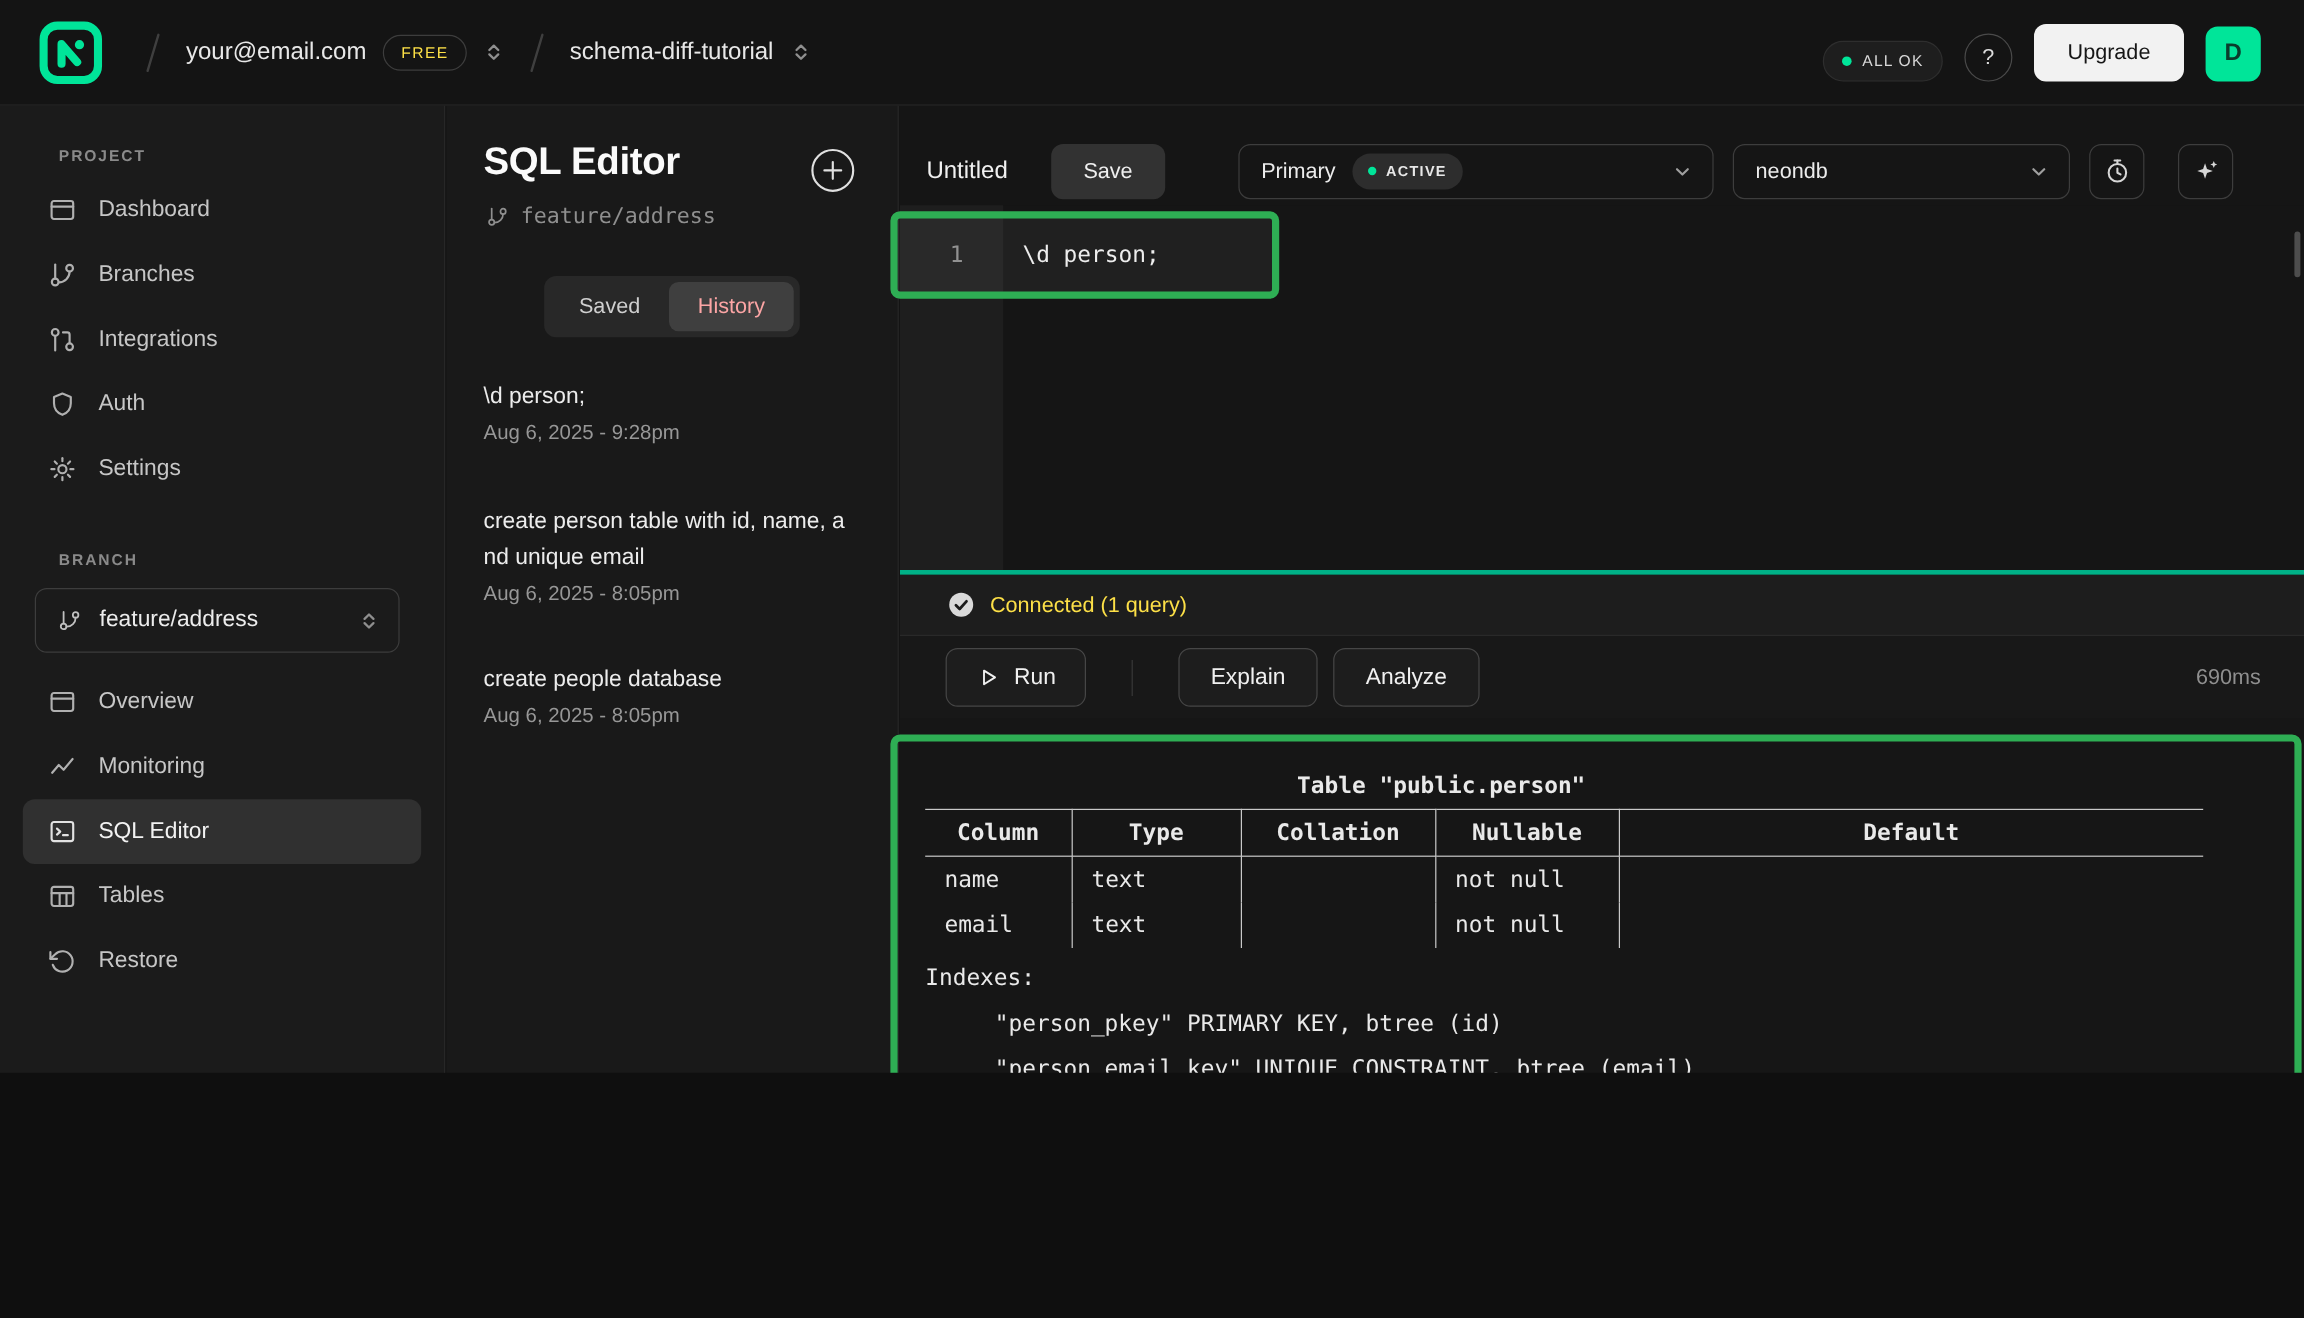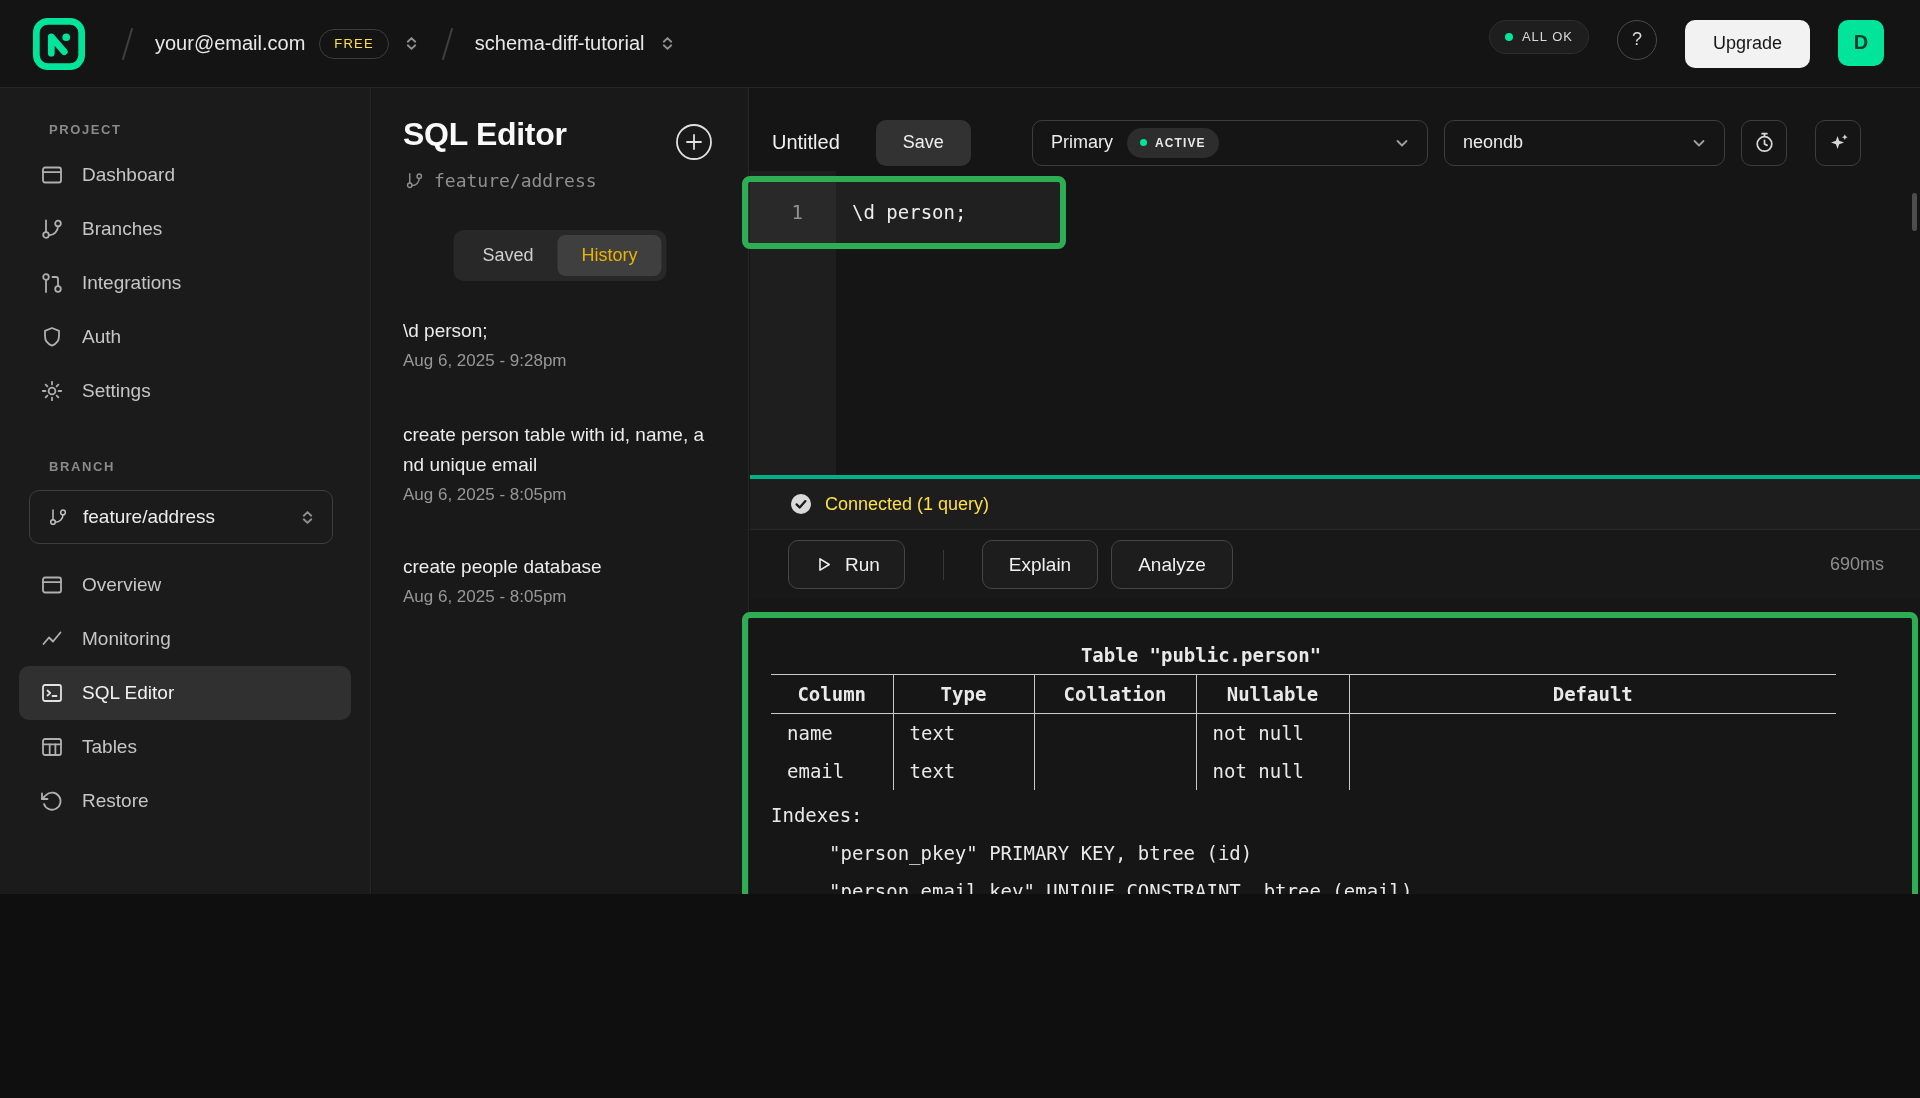--- a/index.html
+++ b/index.html
@@ -13,21 +13,21 @@
   .mono { font-family:"DejaVu Sans Mono","Liberation Mono",monospace; }
 
   
   .topbar { position:absolute; top:0; left:0; width:1920px; height:88px; background:#141414; border-bottom:1px solid #262626; display:flex; align-items:center; padding:0 36px 0 32px; z-index:5; }
   .logo { width:54px; height:54px; margin-right:24px; display:block; cursor:pointer; }
   .slash { display:flex; margin:0 10px; }
   .crumb { display:flex; align-items:center; gap:14px; height:52px; padding:0 10px; border-radius:10px; cursor:pointer; }
   .crumb-label { font-size:20px; color:#e8e8e8; white-space:nowrap; }
   .pill-outline { border:1px solid #3d3d3d; border-radius:15px; height:30px; padding:0 14px; display:flex; align-items:center; font-size:13px; letter-spacing:1.2px; color:#fde047; font-weight:400; }
   .updown { width:17px; height:17px; color:#8f8f8f; }
-  .topbar-right { margin-left:auto; display:flex; align-items:flex-start; gap:28px; }
+  .topbar-right { margin-left:auto; display:flex; align-items:flex-end; gap:18px; }
   .status-pill { height:34px; border-radius:17px; background:#1e1e1e; border:1px solid #2e2e2e; display:flex; align-items:center; gap:9px; padding:0 15px; font-size:13px; letter-spacing:1px; color:#d9d9d9; font-weight:500; cursor:pointer; }
   .dot-green { width:8px; height:8px; border-radius:50%; background:#00e599; }
   .dot-green.small { width:7px; height:7px; }
   .help-btn { width:40px; height:40px; border-radius:50%; border:1.5px solid #4a4a4a; display:flex; align-items:center; justify-content:center; font-size:18px; color:#dcdcdc; cursor:pointer; }
   .upgrade-btn { height:48px; padding:0 28px; border-radius:10px; background:#f2f2f2; color:#161616; font-size:18px; font-weight:500; border:none; cursor:pointer; font-family:inherit; }
   .avatar { width:46px; height:46px; border-radius:10px; background:#00e599; color:#0a3d2c; display:flex; align-items:center; justify-content:center; font-weight:700; font-size:20px; cursor:pointer; }
 
   
   .sidebar { position:absolute; top:88px; left:0; width:371px; height:1010px; background:#1b1b1b; border-right:1px solid #272727; }
   .side-label { position:absolute; font-size:13px; font-weight:600; letter-spacing:1.6px; color:#8a8a8a; padding-left:49px; }
@@ -51,21 +51,21 @@
   
   .panel { position:absolute; top:88px; left:372px; width:377px; height:1010px; background:#191919; border-right:1px solid #272727; }
   .panel-title { position:absolute; top:28px; left:31px; font-size:32px; font-weight:700; color:#fafafa; letter-spacing:-0.3px; }
   .plus-btn { position:absolute; top:33px; right:33px; width:42px; height:42px; background:none; border:none; color:#e0e0e0; cursor:pointer; padding:0; }
   .plus-btn .icon { width:42px; height:42px; }
   .panel-branch { position:absolute; top:82px; left:33px; display:flex; align-items:center; gap:10px; color:#8f8f8f; }
   .panel-branch .icon { width:19px; height:19px; }
   .panel-branch-name { font-size:18px; }
   .seg-control { position:absolute; top:142px; left:50%; transform:translateX(-50%); background:#282828; border-radius:10px; padding:5px; display:flex; }
   .seg { border:none; background:none; color:#cfcfcf; font-size:18px; font-weight:500; font-family:inherit; padding:10px 24px; border-radius:8px; cursor:pointer; white-space:nowrap; }
-  .seg-active { background:#3f3f3f; color:#eab308; }
+  .seg-active { background:#3f3f3f; color:#fca5a5; }
   .history-item { position:absolute; left:31px; width:305px; cursor:pointer; }
   .hi-1 { top:228px; } .hi-2 { top:332px; } .hi-3 { top:464px; }
   .hi-title { font-size:19px; line-height:30px; color:#ececec; word-break:break-all; }
   .hi-date { font-size:17px; color:#979797; margin-top:5px; }
 
   
   .main { position:absolute; top:88px; left:750px; width:1170px; height:1010px; background:#151515; }
   .main-toolbar { position:absolute; top:0; left:0; right:0; height:83px; display:flex; align-items:center; padding:26px 59px 0 22px; }
   .untitled { font-size:20px; color:#f0f0f0; cursor:pointer; }
   .save-btn { margin-left:36px; height:46px; padding:0 27px; background:#323232; color:#f0f0f0; border:none; border-radius:10px; font-size:18px; font-family:inherit; cursor:pointer; }

